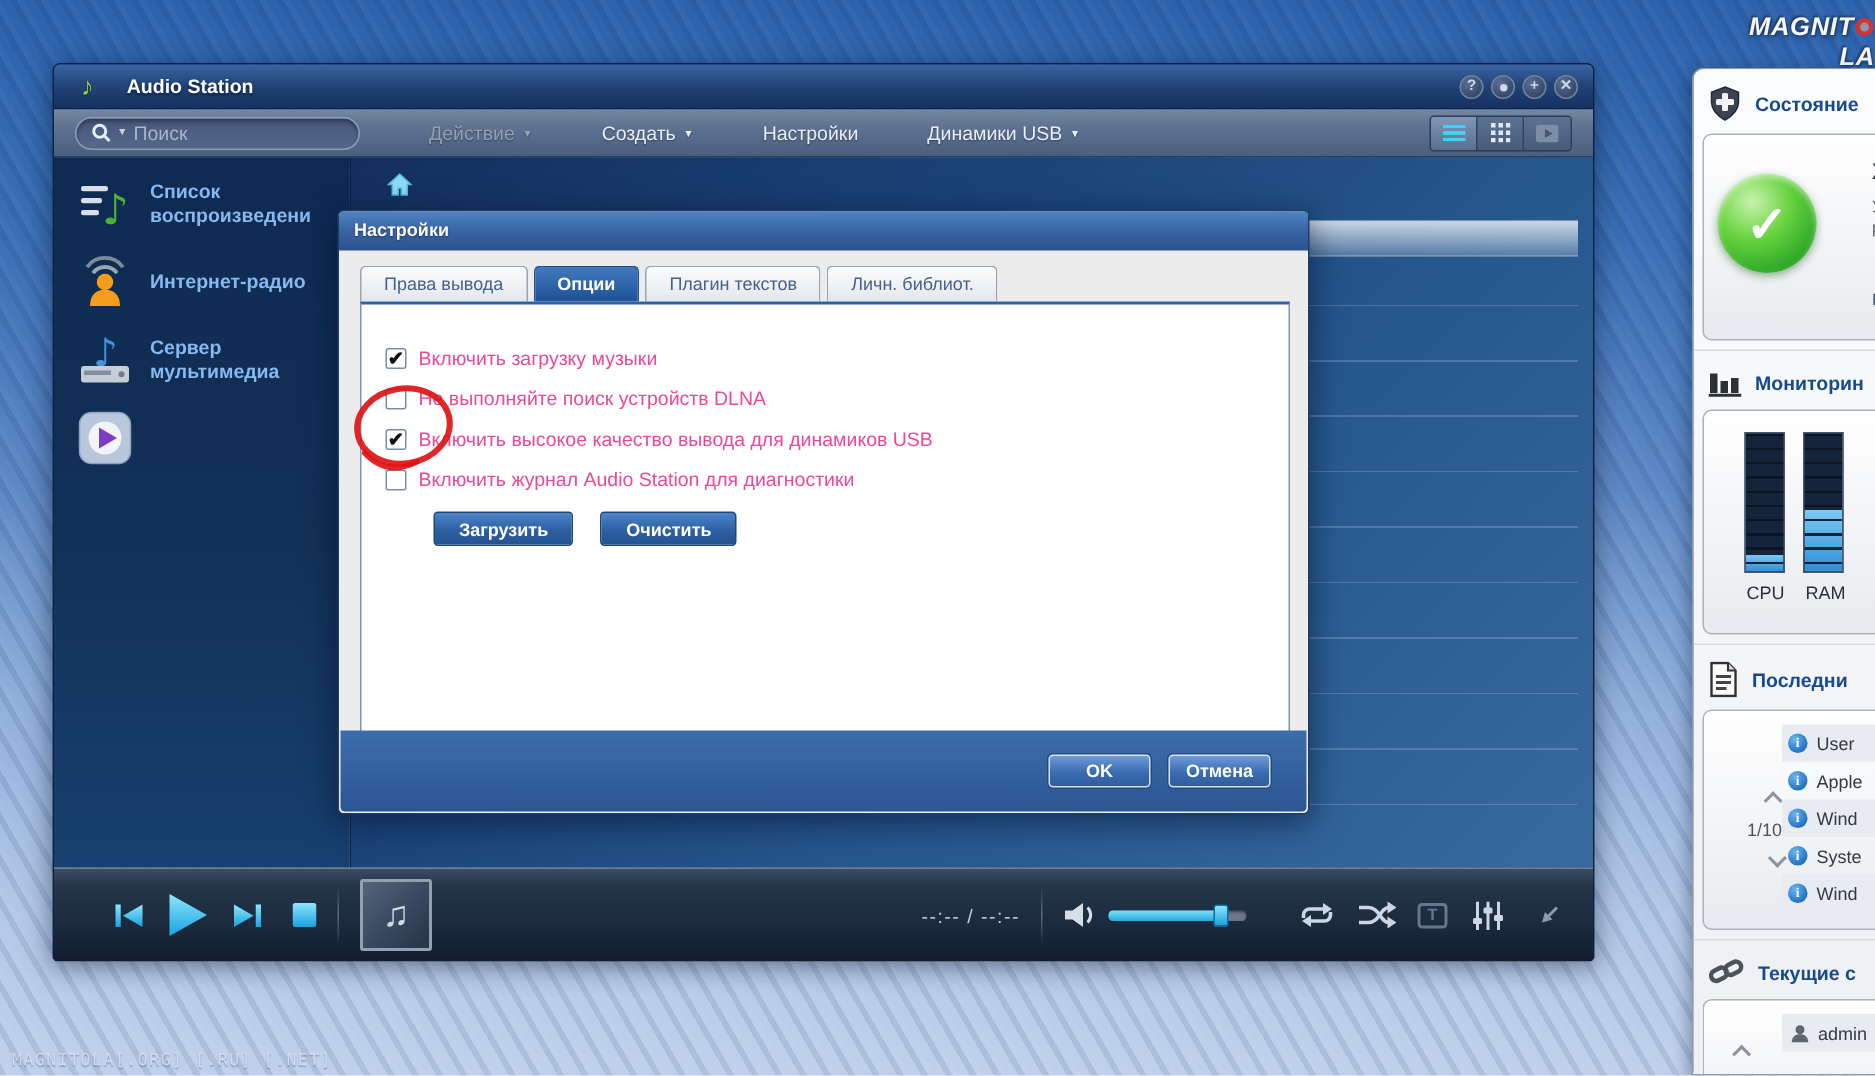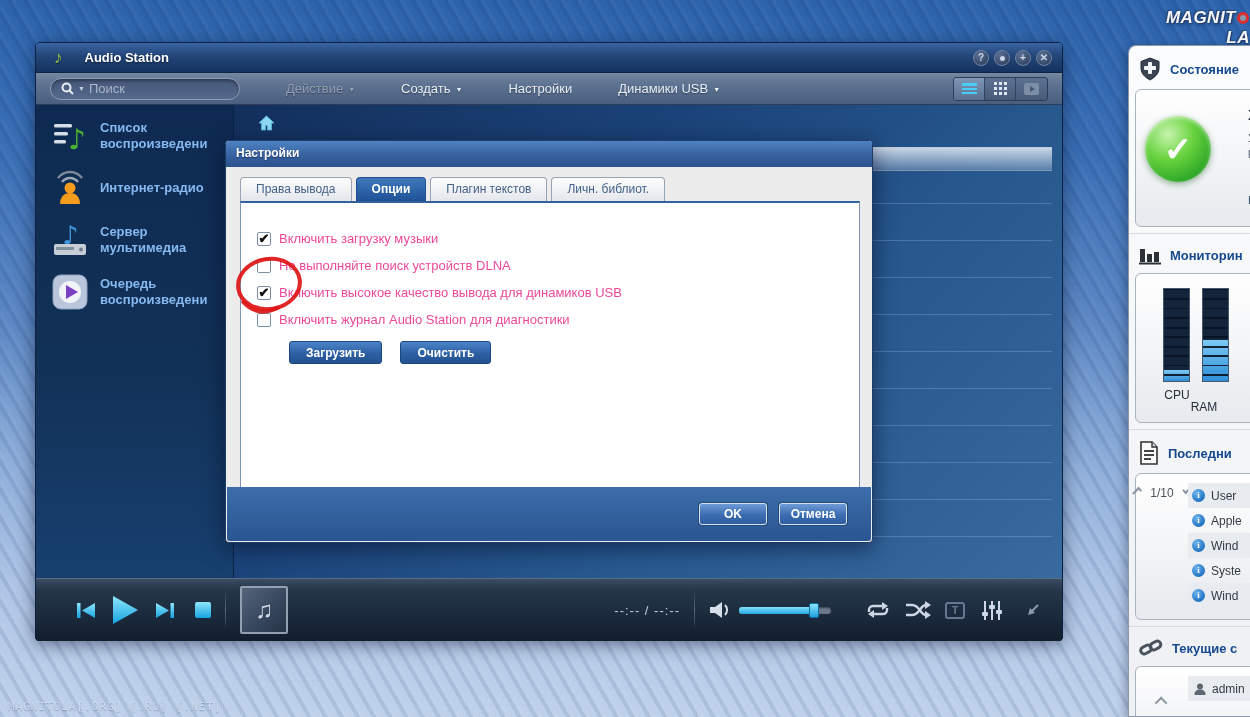--- a/index.html
+++ b/index.html
@@ -132,24 +132,24 @@
   .frag.f2 { left:112px; top:42px; font-size:11px; }
   .frag.f3 { left:112px; top:56px; font-size:11px; }
   .frag.f4 { left:112px; top:104px; font-size:11px; color:#44556e; }
   .monitor-card { height:150px; }
   .meter { position:absolute; top:14px; width:27px; height:94px; background:#14243a; border:1px solid #45586f; overflow:hidden; }
   .meter .fill { position:absolute; left:0; right:0; bottom:0; background:linear-gradient(to bottom,#7cc9f4,#2f8fd8); }
   .meter .segs { position:absolute; inset:0;
     background:repeating-linear-gradient(to bottom, rgba(8,18,34,.9) 0 1.5px, transparent 1.5px 9.5px); }
   .meter.cpu { left:27px; } .meter.ram { left:66px; }
   .meter-label { position:absolute; top:114px; width:40px; text-align:center; font-size:12px; color:#27303b; }
-  .meter-label.cpu { left:21px; } .meter-label.ram { left:48px;margin-top:12px; }
+  .meter-label.cpu { left:21px; } .meter-label.ram { left:61px; }
   .logs-card { height:147px; }
-  .pager { position:absolute; left:0; top:12px; bottom:0; width:52px; display:flex; 
-    align-items:flex-start; justify-content:center; gap:9px; }
+  .pager { position:absolute; left:0; top:12px; bottom:0; width:52px; display:flex; flex-direction:column;
+    align-items:flex-end; justify-content:center; gap:9px; }
   .chev { width:9px; height:9px; border-left:2px solid #8a94a0; border-top:2px solid #8a94a0; cursor:pointer; }
   .chev.up { transform:rotate(45deg) translateY(2px); }
   .chev.down { transform:rotate(225deg) translateY(2px); }
   .pg-num { font-size:12px; color:#4a525c; }
   .log-rows { position:absolute; left:52px; top:9px; right:0; }
   .lrow { height:25px; display:flex; align-items:center; gap:6px; padding-left:4px; font-size:12px; color:#333a44;
     white-space:nowrap; cursor:pointer; }
   .lrow:nth-child(odd) { background:#e8ecf1; }
   .conn-card { height:100px; border-bottom:none; border-radius:6px 6px 0 0; }
   .conn-row { position:absolute; left:52px; top:9px; right:0; height:25px; background:#e8ecf1;
@@ -280,21 +280,20 @@
         <span class="sb-label">Сервер мультимедиа</span>
       </div>
       <div class="sb-item">
         <span class="sb-ico">
           <svg width="36" height="36">
               <rect x="1" y="1" width="34" height="34" rx="8" fill="#b9c6dc" stroke="#8fa2bf"></rect>
               <circle cx="18" cy="18" r="11" fill="#f2f4f8"></circle>
               <polygon points="14,11 26,18 14,25" fill="#7a3fc1"></polygon>
             </svg>
         </span>
-        <span class="sb-label">Очередь воспроизведени</span>
       </div>
     </div>
 
     <div class="content">
       <svg class="home-ic" width="17" height="16">
           <path d="M8.5 1 L16 8 h-2.5 v7 h-4 v-4.5 h-2 V15 h-4 V8 H1 z" fill="#8fd9f2" stroke="#57b6dd"></path>
         </svg>
       <div class="row-highlight"></div>
       <div class="row-lines"></div>
     </div>

